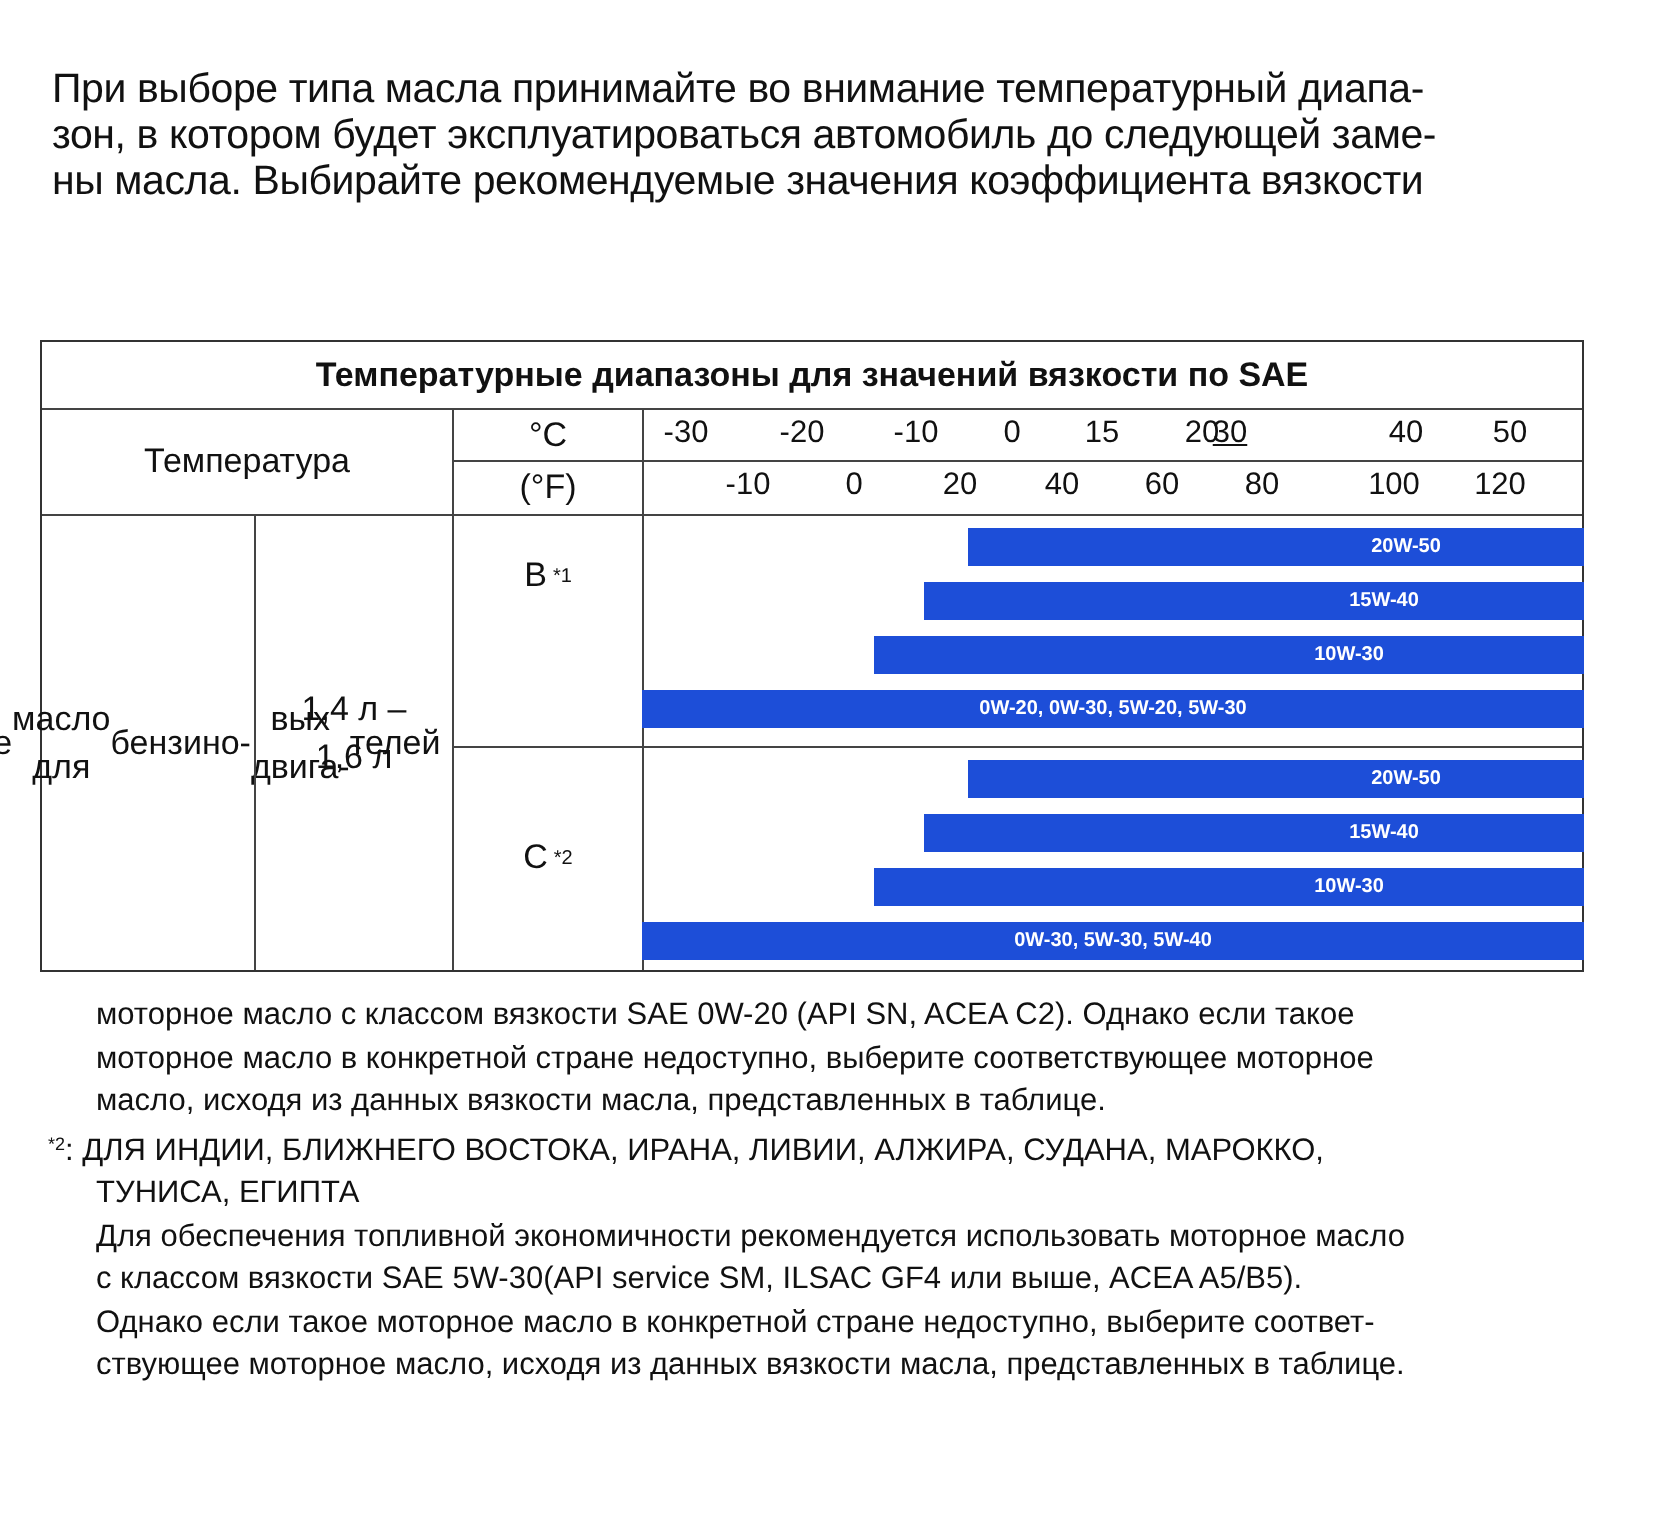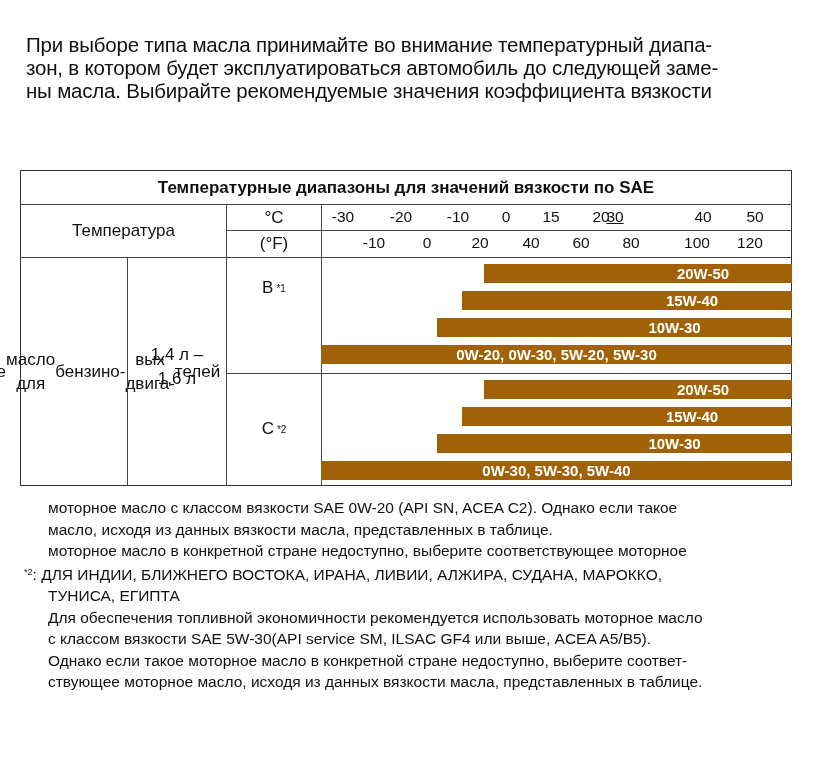--- a/index.html
+++ b/index.html
@@ -10,22 +10,22 @@
   .intro div { white-space: nowrap; }
 
   .tbl { position: absolute; left: 20px; top: 170px; width: 772px; height: 316px;
          border: 1.5px solid #333; box-sizing: border-box; }
   .hline { position: absolute; height: 0; border-top: 1.2px solid #444; }
   .vline { position: absolute; width: 0; border-left: 1.2px solid #444; }
   .cell { position: absolute; display: flex; align-items: center; justify-content: center;
           text-align: center; font-size: 17px; }
   .title { font-weight: bold; font-size: 17px; }
   .tick { position: absolute; font-size: 15.5px; transform: translateX(-50%); white-space: nowrap; }
-  .bar { position: absolute; height: 19px; background: #a16207; color: #fff; font-weight: bold;
-         font-size: 15px; display: flex; align-items: center; justify-content: center; white-space: nowrap; }
+  .bar { position: absolute; height: 19px; background: #1d4ed8; color: #fff; font-weight: bold;
+         font-size: 10px; display: flex; align-items: center; justify-content: center; white-space: nowrap; }
   .bar span { display: inline-block; }
   sup.fn { font-size: 10px; vertical-align: 6px; margin-left: 3px; }
 
   .notes { position: absolute; left: 24px; top: 497px; width: 800px; font-size: 15.5px; line-height: 21.5px; }
   .notes .row { white-space: nowrap; }
   .notes .ind { padding-left: 24px; }
   .notes .mark { font-size: 9px; vertical-align: 5px; }
 </style>
 </head>
 <body>
@@ -119,22 +119,22 @@
   <div class="bar" style="left:416px;width:355px;top:263px;">
       <span style="padding-left:120px;">10W-30</span>
     </div>
   <div class="bar" style="left:300px;width:471px;top:290px;">
       <span>0W-30, 5W-30, 5W-40</span>
     </div>
 </div>
 
 <div class="notes">
   <div class="row ind">моторное масло с классом вязкости SAE 0W-20 (API SN, ACEA C2). Однако если такое</div>
+  <div class="row ind">моторное масло в конкретной стране недоступно, выберите соответствующее моторное</div>
   <div class="row ind">масло, исходя из данных вязкости масла, представленных в таблице.</div>
-  <div class="row ind">моторное масло в конкретной стране недоступно, выберите соответствующее моторное</div>
 
   <div class="row">
     <span class="mark">*2</span><span>: ДЛЯ ИНДИИ, БЛИЖНЕГО ВОСТОКА, ИРАНА, ЛИВИИ, АЛЖИРА, СУДАНА, МАРОККО,</span>
   </div>
   <div class="row ind">ТУНИСА, ЕГИПТА</div>
   <div class="row ind">Для обеспечения топливной экономичности рекомендуется использовать моторное масло</div>
   <div class="row ind">с классом вязкости SAE 5W-30(API service SM, ILSAC GF4 или выше, ACEA A5/B5).</div>
   <div class="row ind">Однако если такое моторное масло в конкретной стране недоступно, выберите соответ-</div>
   <div class="row ind">ствующее моторное масло, исходя из данных вязкости масла, представленных в таблице.</div>
 </div>

